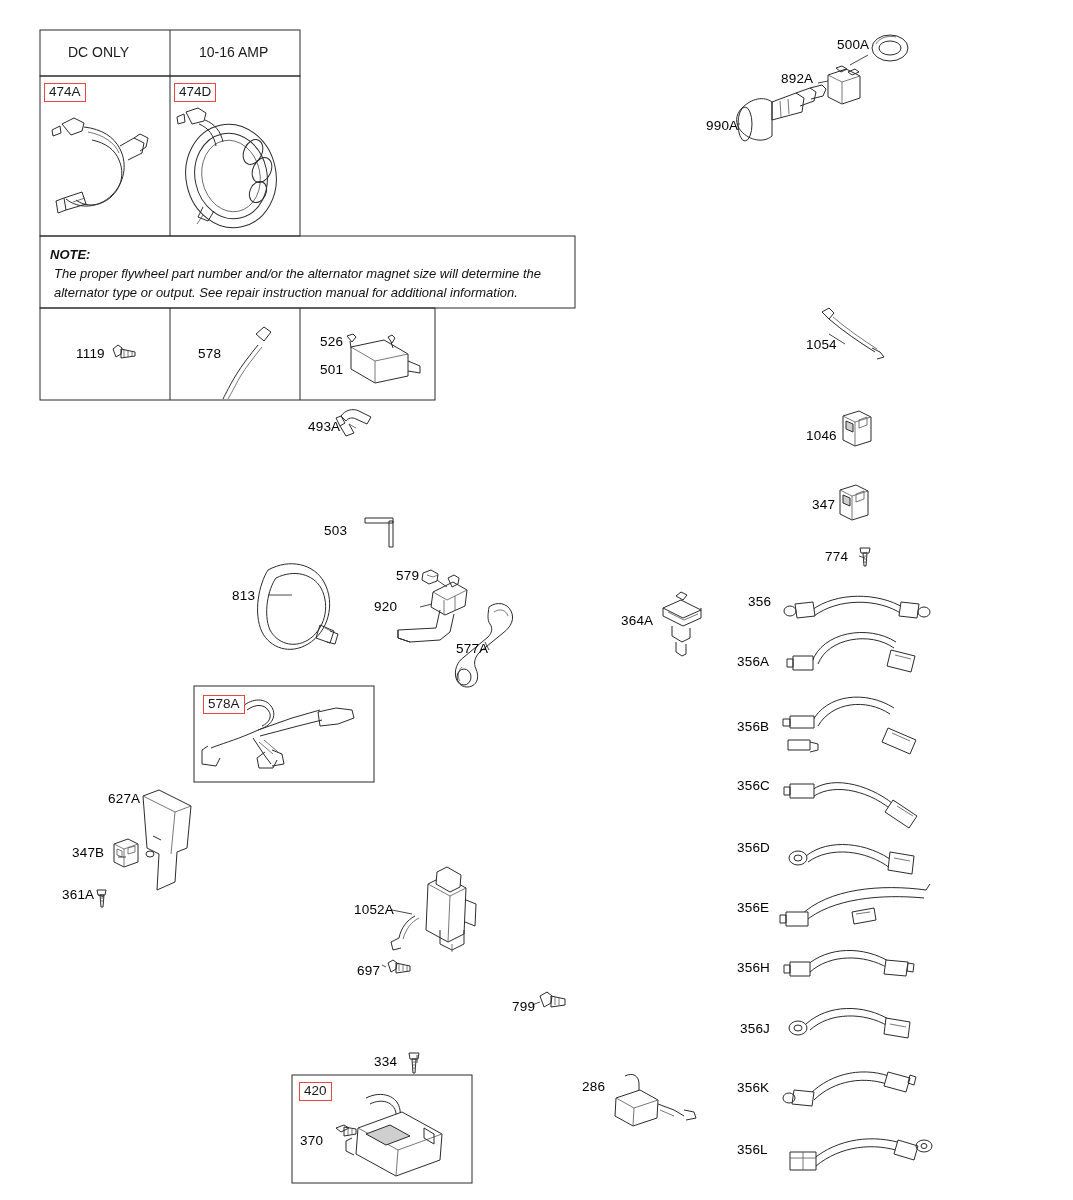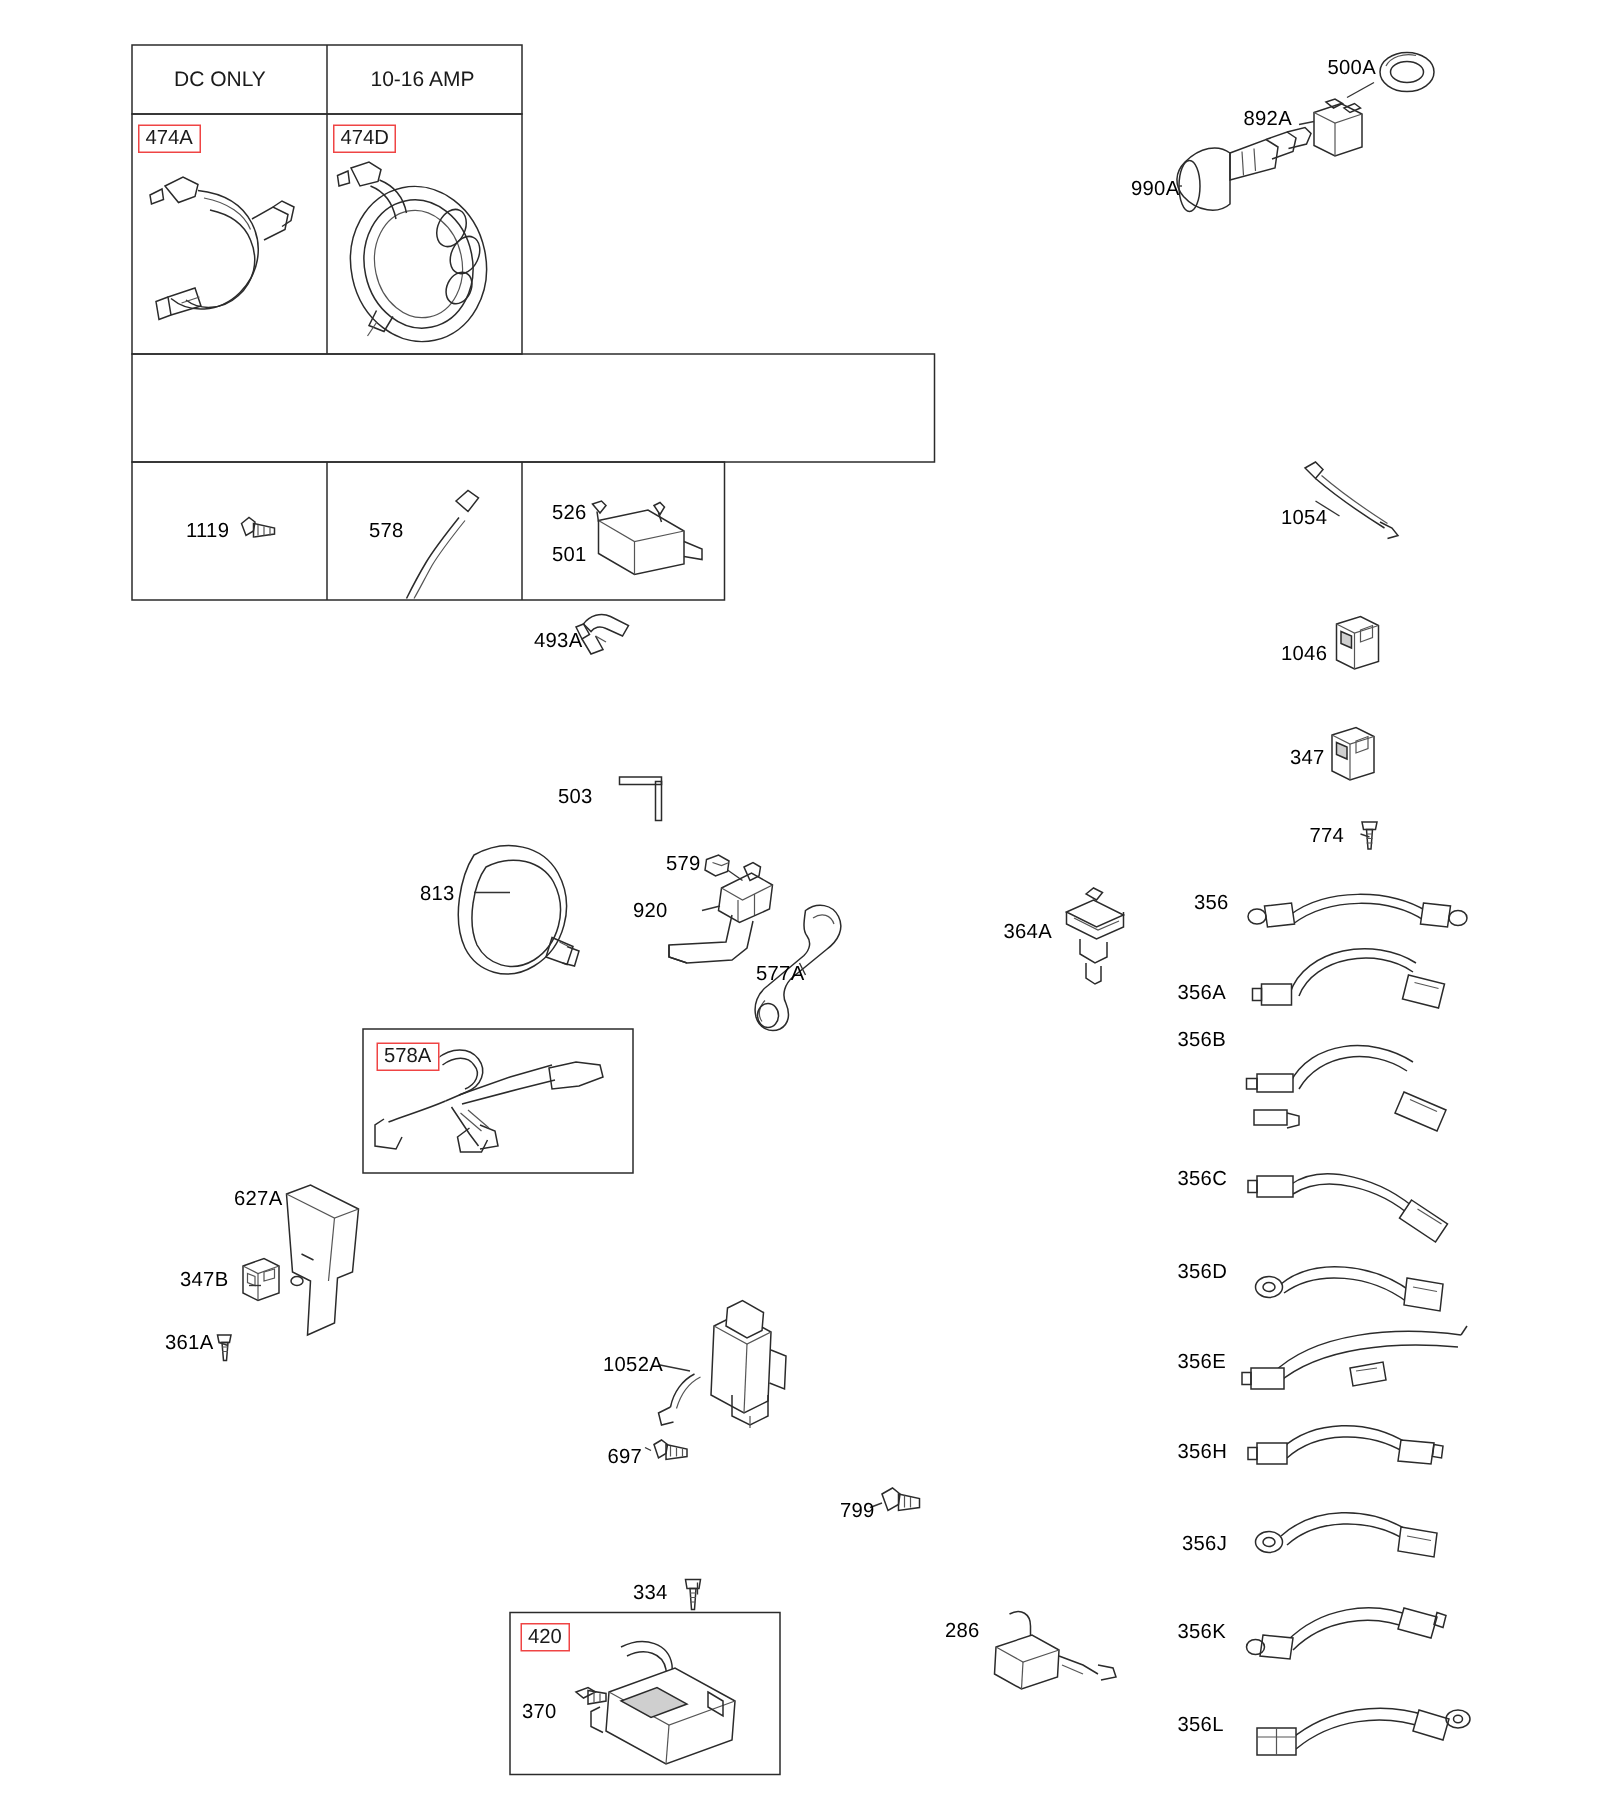--- a/index.html
+++ b/index.html
@@ -13,21 +13,20 @@
     position: relative;
     font-family: "Liberation Sans", sans-serif;
     color: #1a1a1a;
     overflow: hidden;
   }
   #sheet {
     position: absolute;
     left: 0; top: 0;
     width: 974px;
     height: 1200px;
-    margin-left: 48px;
   }
   .lbl {
     position: absolute;
     font-size: 13.5px;
     font-family: "Liberation Sans", sans-serif;
     color: #000000;
     white-space: nowrap;
     letter-spacing: 0.2px;
   }
   .boxed {
@@ -434,20 +433,24 @@
       <path class="leader" d="M865 558 l-6 -2"></path>
     </g>
   </svg>
 
   <div class="tblhdr" style="left:68px; top:44px;">DC ONLY</div>
   <div class="tblhdr" style="left:199px; top:44px;">10-16 AMP</div>
 
   <div class="boxed" style="left:44px; top:83px;">474A</div>
   <div class="boxed" style="left:174px; top:83px;">474D</div>
 
+  <div class="note" style="left:50px; top:246px; width:512px;">
+    <span style="font-weight:bold;">NOTE:</span>
+    <span style="display:inline-block; width:498px; text-indent:0; margin-left:4px; vertical-align:top;">The proper flywheel part number and/or the alternator magnet size will determine the alternator type or output. See repair instruction manual for additional information.</span>
+  </div>
 
   <div class="lbl" style="left:76px; top:346px;">1119</div>
   <div class="lbl" style="left:198px; top:346px;">578</div>
   <div class="lbl" style="left:320px; top:334px;">526</div>
   <div class="lbl" style="left:320px; top:362px;">501</div>
 
   <div class="lbl" style="left:308px; top:419px;">493A</div>
 
   <div class="lbl" style="left:837px; top:37px;">500A</div>
   <div class="lbl" style="left:781px; top:71px;">892A</div>
@@ -476,21 +479,21 @@
 
   <div class="lbl" style="left:374px; top:1054px;">334</div>
   <div class="boxed" style="left:299px; top:1082px;">420</div>
   <div class="lbl" style="left:300px; top:1133px;">370</div>
 
   <div class="lbl" style="left:582px; top:1079px;">286</div>
   <div class="lbl" style="left:621px; top:613px;">364A</div>
 
   <div class="lbl" style="left:748px; top:594px;">356</div>
   <div class="lbl" style="left:737px; top:654px;">356A</div>
-  <div class="lbl" style="left:737px; top:685px;">356B</div>
+  <div class="lbl" style="left:737px; top:719px;">356B</div>
   <div class="lbl" style="left:737px; top:778px;">356C</div>
   <div class="lbl" style="left:737px; top:840px;">356D</div>
   <div class="lbl" style="left:737px; top:900px;">356E</div>
   <div class="lbl" style="left:737px; top:960px;">356H</div>
   <div class="lbl" style="left:740px; top:1021px;">356J</div>
   <div class="lbl" style="left:737px; top:1080px;">356K</div>
   <div class="lbl" style="left:737px; top:1142px;">356L</div>
 
 </div>
 

